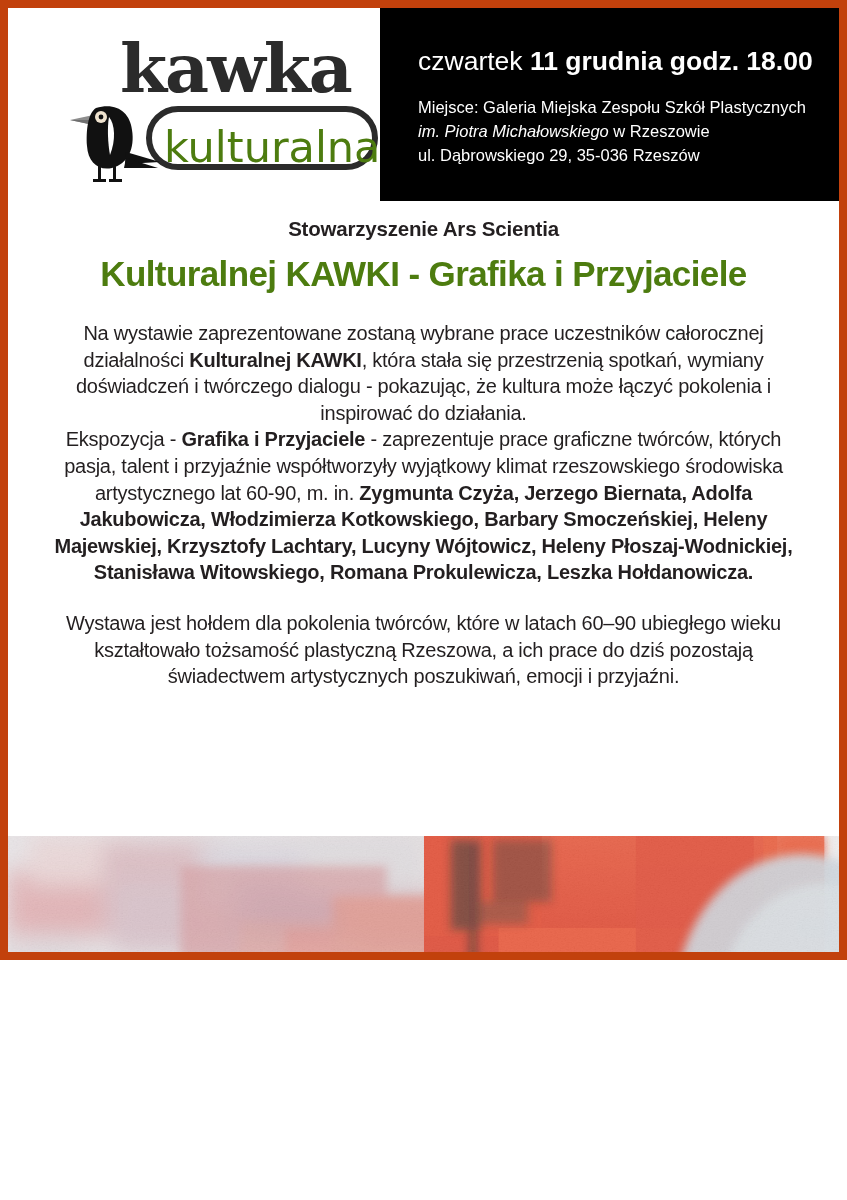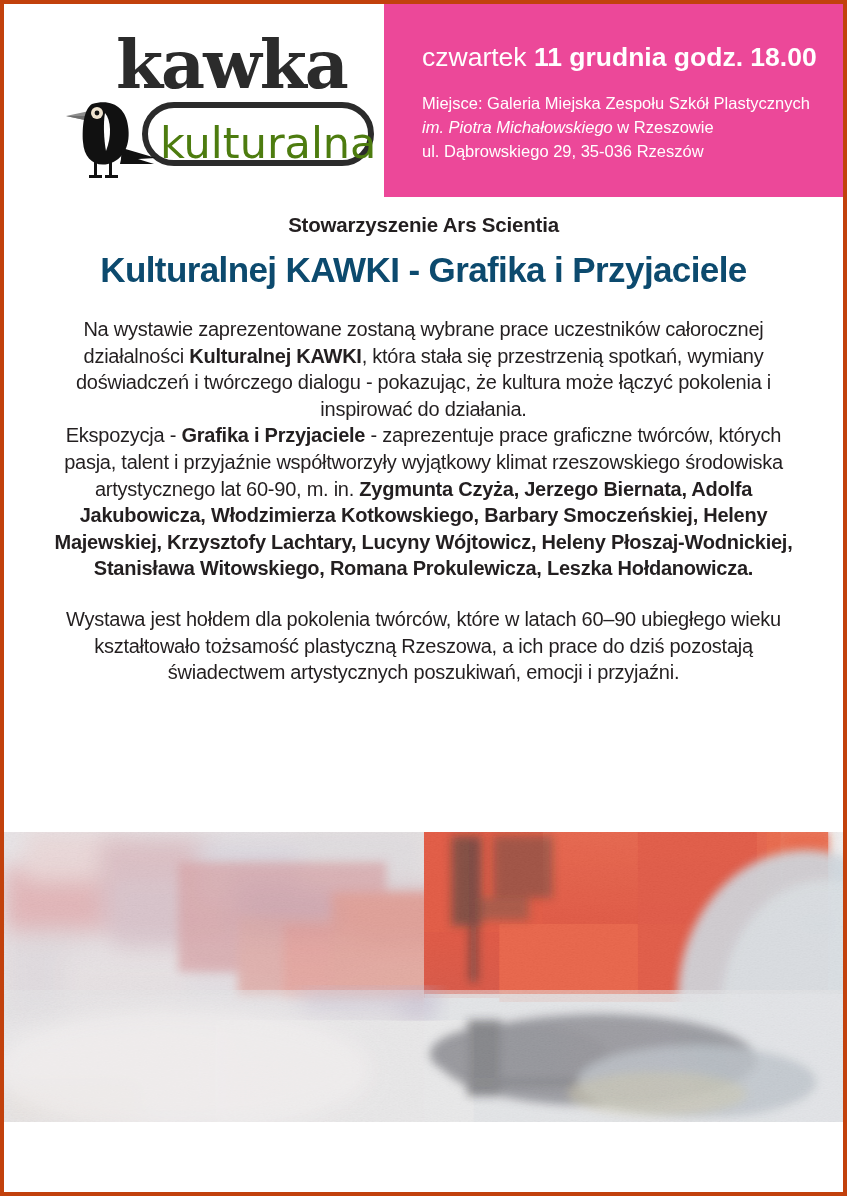--- a/index.html
+++ b/index.html
@@ -7,25 +7,25 @@
     margin: 0;
     padding: 0;
     background: #ffffff;
   }
   body {
     font-family: "Liberation Sans", sans-serif;
   }
   .poster {
     position: relative;
     width: 847px;
-    height: 1196px;
+    height: 960px;
     background: #ffffff;
     overflow: hidden;
     box-sizing: border-box;
-    border: 4px solid #c2410c;
+    border: 8px solid #c2410c;
   }
 
   
   .header {
     position: relative;
     height: 193px;
     width: 100%;
   }
   .logo-zone {
     position: absolute;
@@ -78,21 +78,21 @@
     width: 96px;
     height: 84px;
   }
 
   
   .banner {
     position: absolute;
     right: 0; top: 0;
     width: 459px;
     height: 193px;
-    background: #ec4899;
+    background: #000000;
     color: #ffffff;
     box-sizing: border-box;
     padding: 38px 20px 12px 38px;
   }
   .banner-date {
     font-size: 26.5px;
     line-height: 1.15;
     white-space: nowrap;
   }
   .banner-date .lead { font-weight: normal; }
@@ -121,21 +121,21 @@
   .invite-line {
     text-align: center;
     font-size: 20.5px;
     margin-top: 9px;
     letter-spacing: -0.2px;
   }
   .exhibit-title {
     text-align: center;
     font-weight: bold;
     font-size: 35px;
-    color: #0c4a6e;
+    color: #4d7c0f;
     margin-top: 13px;
     letter-spacing: -0.6px;
     white-space: nowrap;
   }
   .para {
     text-align: center;
     font-size: 20px;
     line-height: 1.33;
     letter-spacing: -0.25px;
   }

